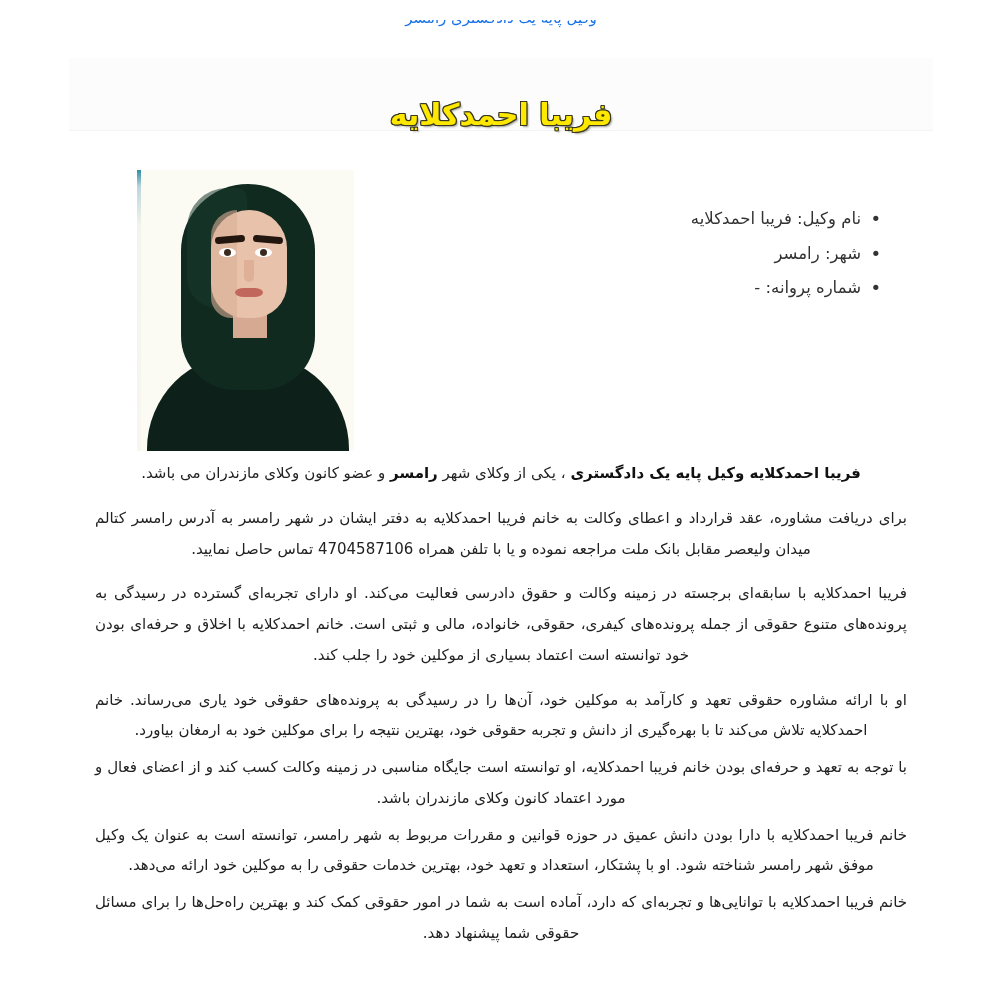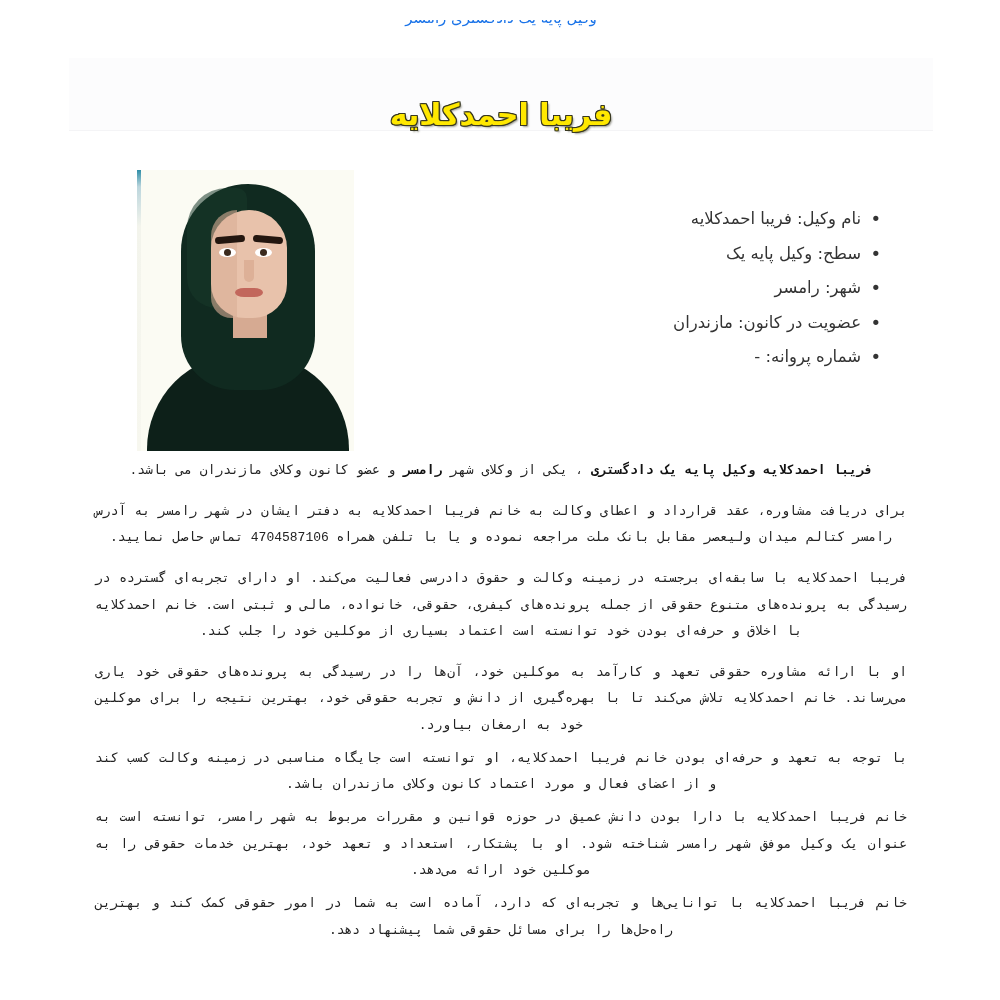--- a/index.html
+++ b/index.html
@@ -262,25 +262,24 @@
     position: absolute;
     left: 0;
     top: 438px;
     width: 864px;
     padding: 0 26px;
     direction: rtl;
   }
   .body-copy p {
     margin: 0 0 14px 0;
     color: #222222;
-    font-size: 13px;
+    font-size: 15px;
     line-height: 2.05;
     text-align: justify;
     text-align-last: center;
-    font-family: Liberation Mono, monospace;
   }
   .body-copy p.intro { text-align: center; text-align-last: center; }
   .body-copy p.tight { margin-bottom: 6px; }
   .body-copy b, .body-copy strong { font-weight: bold; color: #111111; }
 </style>
 </head>
 <body>
 
 <div class="page">
   <div class="content-card">
@@ -307,23 +306,21 @@
           <div class="ph-brow r"></div>
           <div class="ph-eye l"></div>
           <div class="ph-eye r"></div>
           <div class="ph-nose"></div>
           <div class="ph-mouth"></div>
         </div>
       </div>
 
       <ul class="info-list">
         <li>نام وکیل: فریبا احمدکلایه</li>
-        <li>سطح: وکیل پایه یک</li>
         <li>شهر: رامسر</li>
-        <li>عضویت در کانون: مازندران</li>
         <li>شماره پروانه: -</li>
       </ul>
 
     </div>
 
     <div class="body-copy">
       <p class="intro"><b>فریبا احمدکلایه وکیل پایه یک دادگستری</b><span> ، یکی از وکلای شهر </span><b>رامسر</b><span> و عضو کانون وکلای مازندران می باشد.</span></p>
       <p>برای دریافت مشاوره، عقد قرارداد و اعطای وکالت به خانم فریبا احمدکلایه به دفتر ایشان در شهر رامسر به آدرس رامسر کتالم میدان ولیعصر مقابل بانک ملت مراجعه نموده و یا با تلفن همراه 4704587106 تماس حاصل نمایید.</p>
       <p>فریبا احمدکلایه با سابقه‌ای برجسته در زمینه وکالت و حقوق دادرسی فعالیت می‌کند. او دارای تجربه‌ای گسترده در رسیدگی به پرونده‌های متنوع حقوقی از جمله پرونده‌های کیفری، حقوقی، خانواده، مالی و ثبتی است. خانم احمدکلایه با اخلاق و حرفه‌ای بودن خود توانسته است اعتماد بسیاری از موکلین خود را جلب کند.</p>
       <p class="tight">او با ارائه مشاوره حقوقی تعهد و کارآمد به موکلین خود، آن‌ها را در رسیدگی به پرونده‌های حقوقی خود یاری می‌رساند. خانم احمدکلایه تلاش می‌کند تا با بهره‌گیری از دانش و تجربه حقوقی خود، بهترین نتیجه را برای موکلین خود به ارمغان بیاورد.</p>

